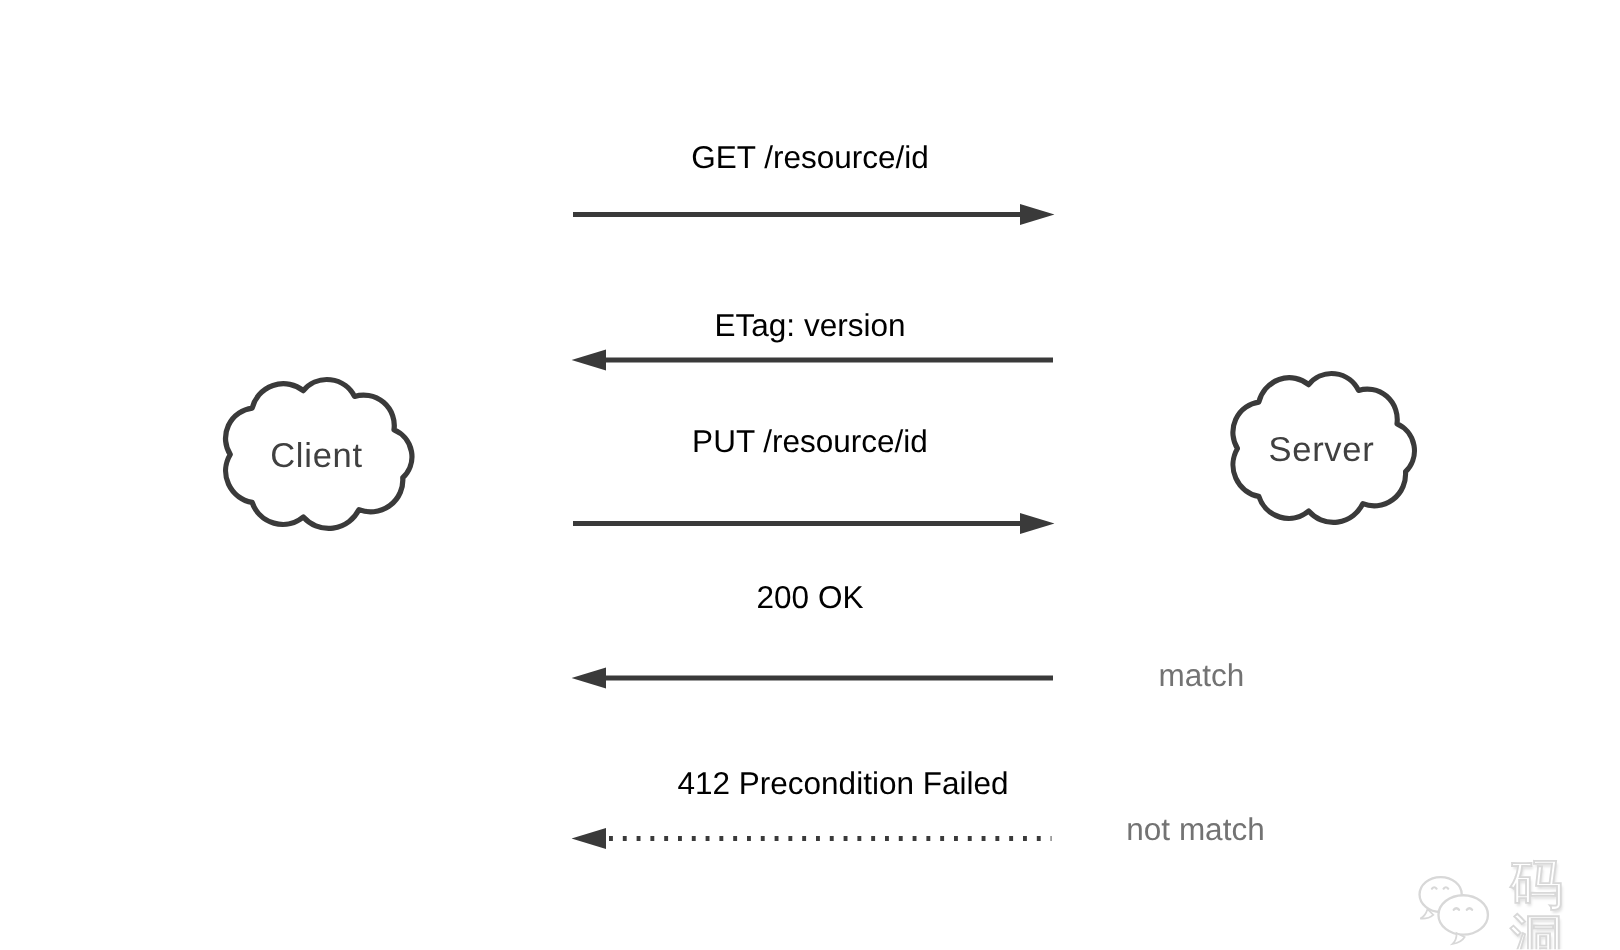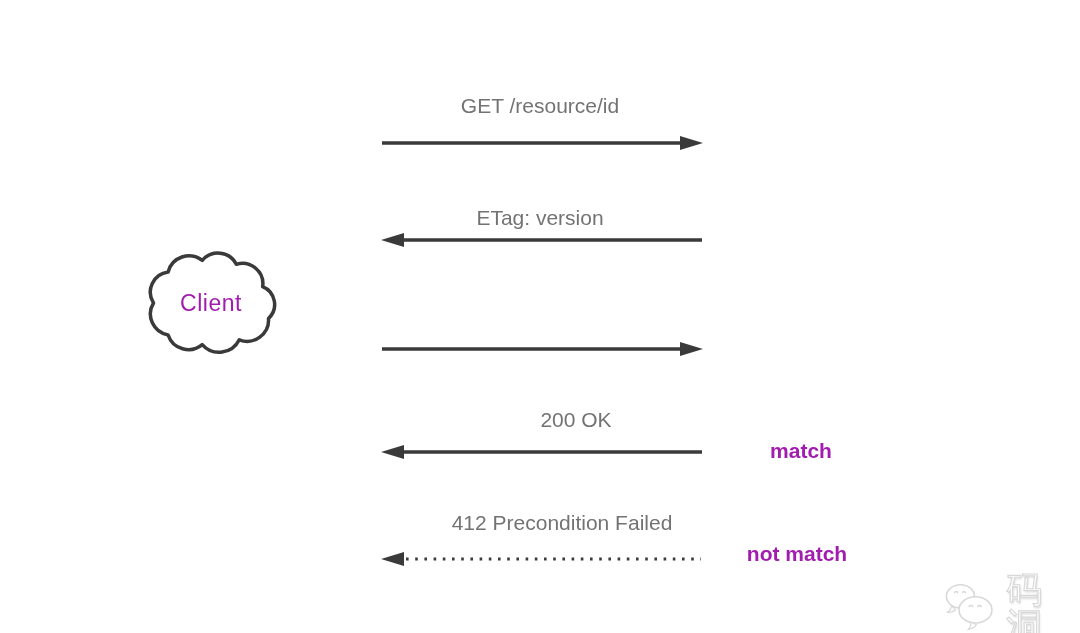--- a/index.html
+++ b/index.html
@@ -25,48 +25,47 @@
   .cloud-node svg {
     position: absolute;
     inset: 0;
     width: 100%;
     height: 100%;
   }
   .cloud-label {
     position: relative;
     z-index: 2;
     font-size: 23px;
-    color: #a21caf;
+    color: #404040;
     letter-spacing: 0.5px;
   }
   
   .msg-label {
     position: absolute;
     left: 540px;
     transform: translateX(-50%);
     font-size: 21px;
     line-height: 26px;
-    color: #737373;
+    color: #000000;
     white-space: nowrap;
     text-align: center;
   }
   .arrow {
     position: absolute;
     left: 381px;
     width: 322px;
     height: 18px;
   }
   .note-label {
     position: absolute;
     transform: translateX(-50%);
     font-size: 21px;
     line-height: 26px;
-    color: #a21caf;
+    color: #737373;
     white-space: nowrap;
-    font-weight: bold;
   }
   
   .watermark {
     position: absolute;
     left: 942px;
     top: 572px;
     display: flex;
     align-items: center;
     gap: 8px;
     justify-content: flex-end;
@@ -87,41 +86,50 @@
 
   <div class="cloud-node" style="left:134px; top:243px; width:154px; height:120px;">
     <svg viewBox="12 12 158 124" preserveAspectRatio="none">
       <path d="M32,74 A21,21 0 0 1 47,42 A22,22 0 0 1 82,30 A21,21 0 0 1 117,34
                A21,21 0 0 1 144,57 A20,20 0 0 1 150,90 A22,22 0 0 1 120,112
                A23,23 0 0 1 82,117 A22,22 0 0 1 47,107 A22,22 0 0 1 32,74 Z" fill="#ffffff" stroke="#3a3a3a" stroke-width="3.6" stroke-linejoin="round"></path>
     </svg>
     <span class="cloud-label">Client</span>
   </div>
 
+  <div class="cloud-node" style="left:806px; top:239px; width:150px; height:120px;">
+    <svg viewBox="12 12 158 124" preserveAspectRatio="none">
+      <path d="M32,74 A21,21 0 0 1 47,42 A22,22 0 0 1 82,30 A21,21 0 0 1 117,34
+               A21,21 0 0 1 144,57 A20,20 0 0 1 150,90 A22,22 0 0 1 120,112
+               A23,23 0 0 1 82,117 A22,22 0 0 1 47,107 A22,22 0 0 1 32,74 Z" fill="#ffffff" stroke="#3a3a3a" stroke-width="3.6" stroke-linejoin="round"></path>
+    </svg>
+    <span class="cloud-label">Server</span>
+  </div>
 
   <div class="msg-label" style="top:93px;">GET /resource/id</div>
   <svg class="arrow" style="top:134px;" viewBox="0 0 322 18">
     <line x1="1" y1="9" x2="302" y2="9" stroke="#3a3a3a" stroke-width="3.4"></line>
     <polygon points="299,2 322,9 299,16" fill="#3a3a3a"></polygon>
   </svg>
 
   <div class="msg-label" style="top:205px;">ETag: version</div>
   <svg class="arrow" style="top:231px;" viewBox="0 0 322 18">
     <polygon points="23,2 0,9 23,16" fill="#3a3a3a"></polygon>
     <line x1="20" y1="9" x2="321" y2="9" stroke="#3a3a3a" stroke-width="3.4"></line>
   </svg>
 
   <div class="msg-label" style="top:282px;">
+    <div>PUT /resource/id</div>
   </div>
   <svg class="arrow" style="top:340px;" viewBox="0 0 322 18">
     <line x1="1" y1="9" x2="302" y2="9" stroke="#3a3a3a" stroke-width="3.4"></line>
     <polygon points="299,2 322,9 299,16" fill="#3a3a3a"></polygon>
   </svg>
 
-  <div class="msg-label" style="top:407px;margin-left:36px;">200 OK</div>
+  <div class="msg-label" style="top:386px;">200 OK</div>
   <svg class="arrow" style="top:443px;" viewBox="0 0 322 18">
     <polygon points="23,2 0,9 23,16" fill="#3a3a3a"></polygon>
     <line x1="20" y1="9" x2="321" y2="9" stroke="#3a3a3a" stroke-width="3.4"></line>
   </svg>
   <div class="note-label" style="left:801px; top:438px;">match</div>
 
   <div class="msg-label" style="top:510px;margin-left:22px;">412 Precondition Failed</div>
   <svg class="arrow" style="top:550px;" viewBox="0 0 322 18">
     <polygon points="23,2 0,9 23,16" fill="#3a3a3a"></polygon>
     <line x1="25" y1="9" x2="320" y2="9" stroke="#3a3a3a" stroke-width="3.2" stroke-dasharray="2.6 6.6"></line>

